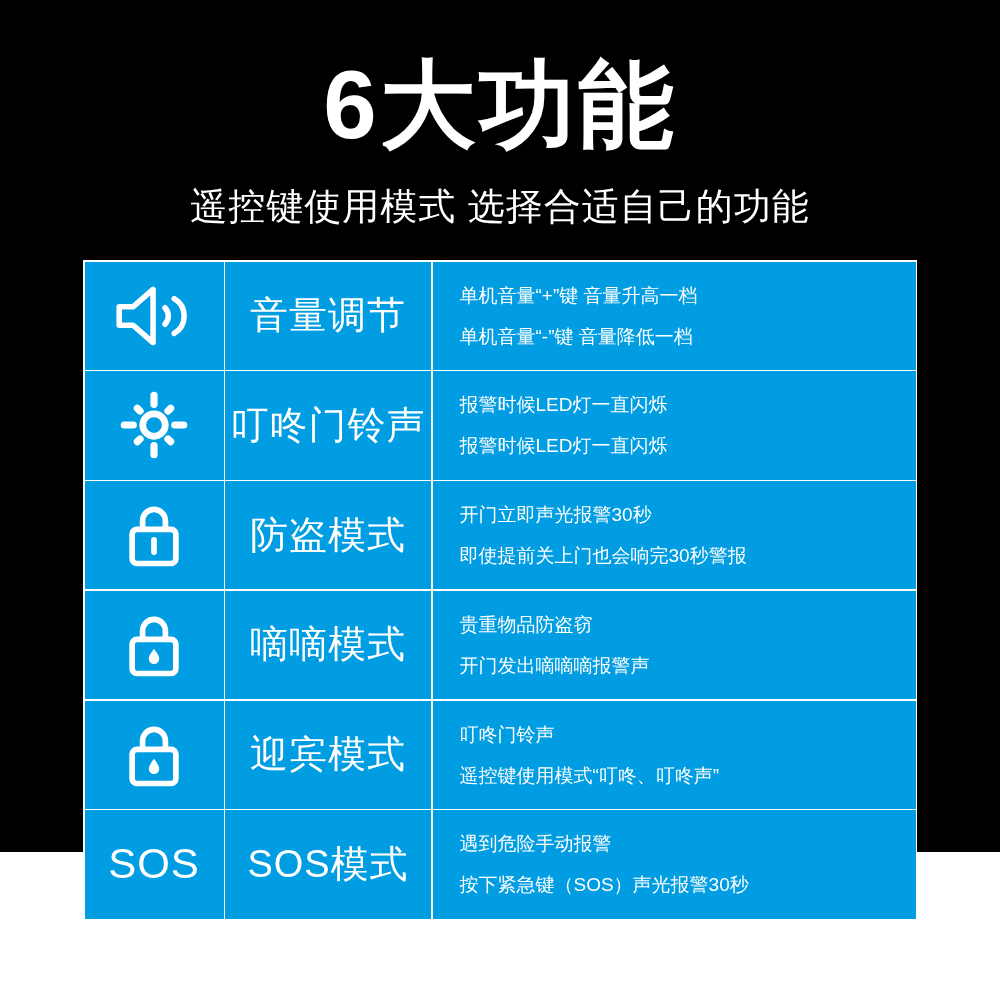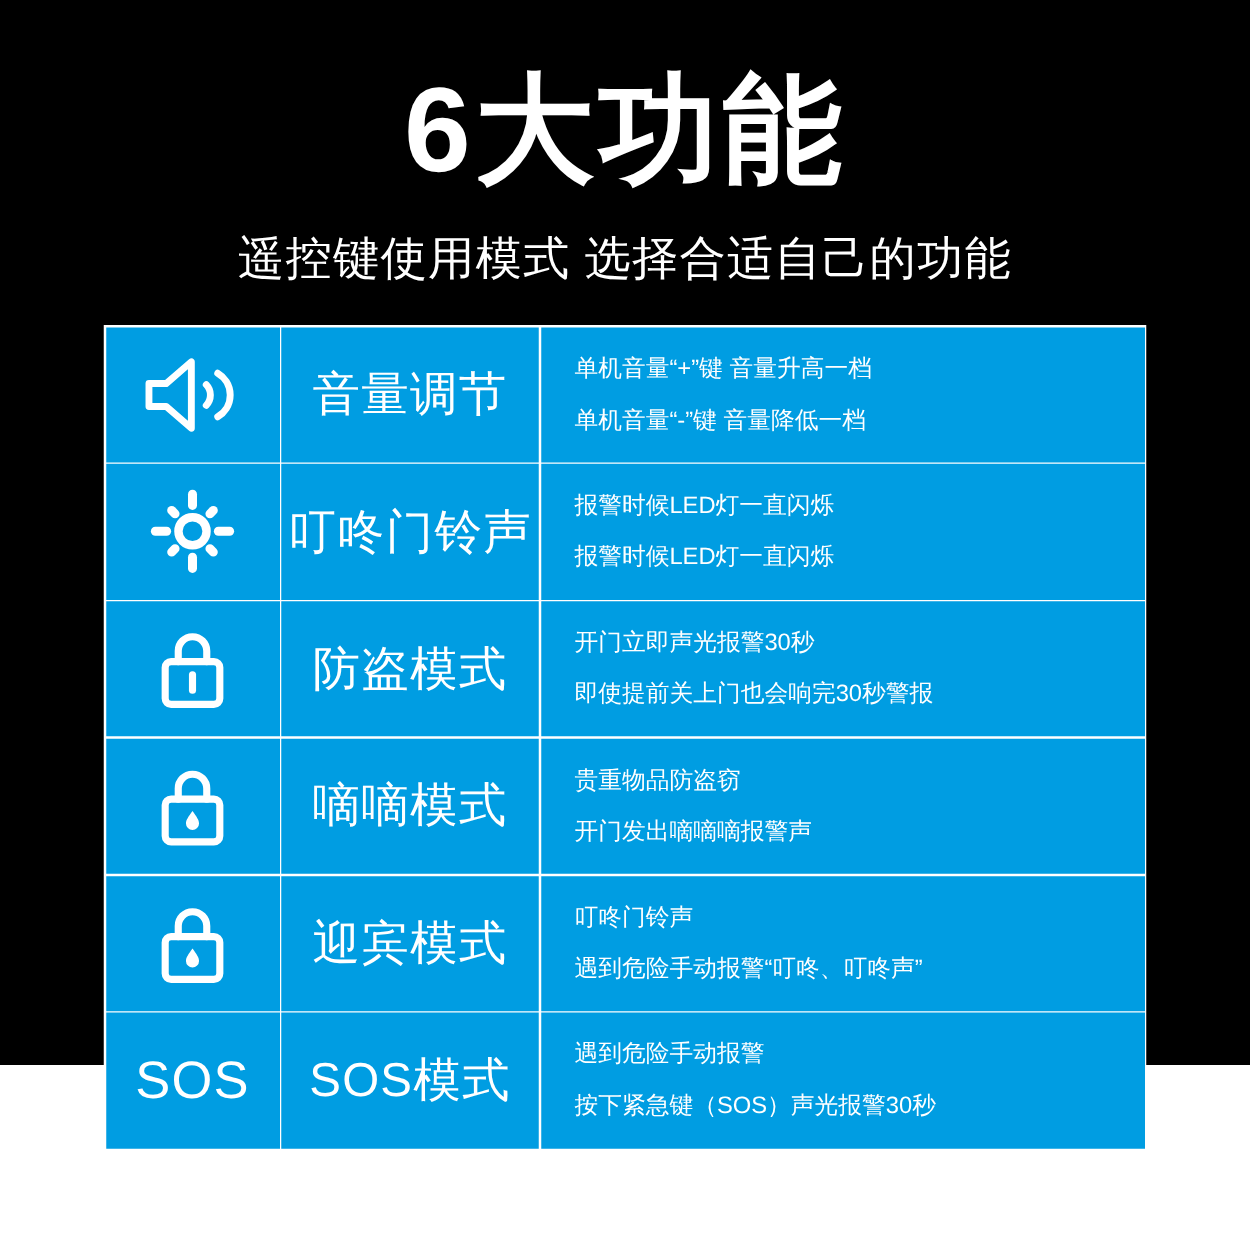--- a/index.html
+++ b/index.html
@@ -151,21 +151,21 @@
     <div class="cell icon-cell">
       <svg width="76" height="76" viewBox="0 0 80 80" fill="none" stroke="#ffffff" stroke-width="6" stroke-linecap="round" stroke-linejoin="round">
         <path d="M28 34 V25 a12 12 0 0 1 24 0 V34"></path>
         <rect x="17" y="34" width="46" height="36" rx="5"></rect>
         <path d="M40 44 c3.5 5 5.5 7.5 5.5 10.5 a5.5 5.5 0 1 1 -11 0 c0 -3 2 -5.5 5.5 -10.5 z" fill="#ffffff" stroke="none"></path>
       </svg>
     </div>
     <div class="cell name-cell">迎宾模式</div>
     <div class="cell desc-cell">
       <div class="desc-line">叮咚门铃声</div>
-      <div class="desc-line">遇到危险手动报警“叮咚、叮咚声”</div>
+      <div class="desc-line">遥控键使用模式“叮咚、叮咚声”</div>
     </div>
 
     <div class="cell icon-cell">
       <span class="sos-icon-text">SOS</span>
     </div>
     <div class="cell name-cell">SOS模式</div>
     <div class="cell desc-cell">
       <div class="desc-line">遇到危险手动报警</div>
       <div class="desc-line">按下紧急键（SOS）声光报警30秒</div>
     </div>

